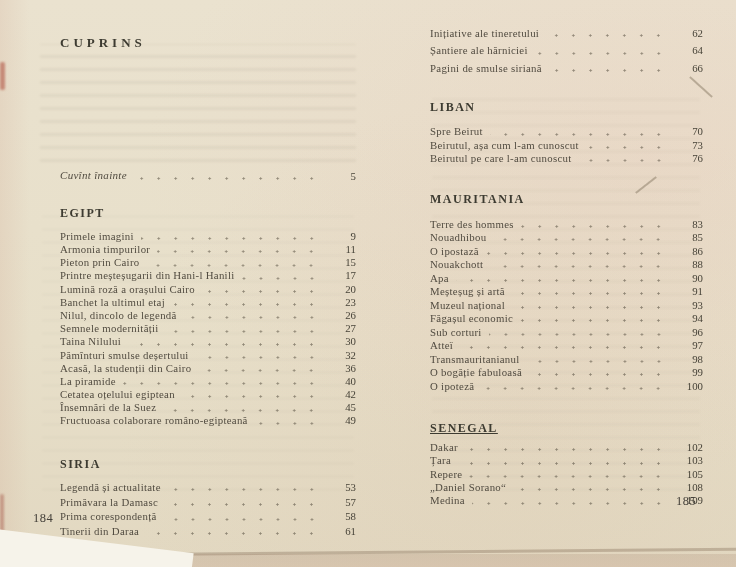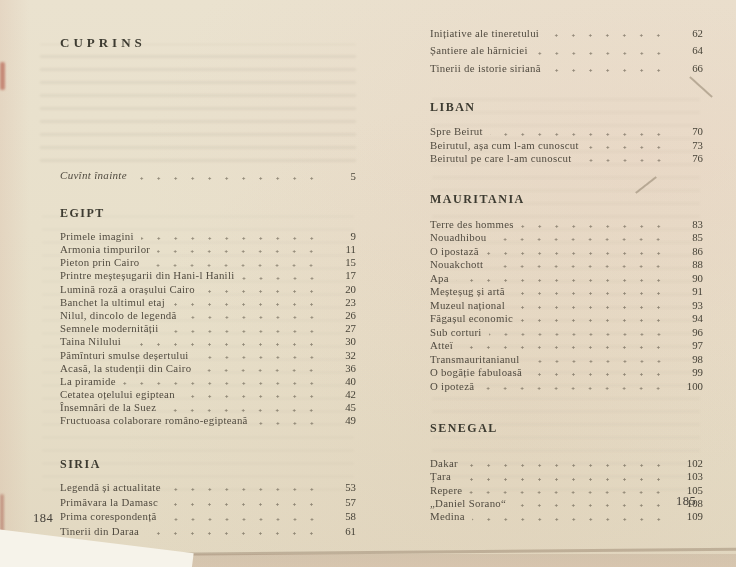--- a/index.html
+++ b/index.html
@@ -50,21 +50,21 @@
   #left-sections > div:nth-of-type(1) h3{margin-top:24px;margin-bottom:8px;}
   #left-sections > div:nth-of-type(1) .toc-row{height:13.2px;}
   #left-sections > div:nth-of-type(2) h3{margin-top:30px;margin-bottom:7px;}
   #left-sections > div:nth-of-type(2) .toc-row{height:14.6px;}
   
   .cont .toc-row{height:17.4px;}
   #right-sections > div:nth-of-type(1) h3{margin-top:26px;margin-bottom:9px;}
   #right-sections > div:nth-of-type(1) .toc-row{height:13.4px;}
   #right-sections > div:nth-of-type(2) h3{margin-top:28px;margin-bottom:9px;}
   #right-sections > div:nth-of-type(2) .toc-row{height:13.5px;}
-  #right-sections > div:nth-of-type(3) h3{margin-top:29px;margin-bottom:20px;}
+  #right-sections > div:nth-of-type(3) h3{margin-top:29px;margin-bottom:4px;text-decoration:underline;}
   #right-sections > div:nth-of-type(3) .toc-row{height:13.4px;}
   .folio{position:absolute;font-size:12.5px;letter-spacing:.5px;color:#45413a;}
   .folio-left{left:33px;top:511px;}
   .folio-right{left:676px;top:494px;text-align:center;}
 </style>
 </head>
 <body>
 
 <div class="scan">
 
@@ -204,21 +204,21 @@
           <span class="t">Inițiative ale tineretului</span>
           <span class="leader"></span>
           <span class="p">62</span>
         </div>
         <div class="toc-row">
           <span class="t">Șantiere ale hărniciei</span>
           <span class="leader"></span>
           <span class="p">64</span>
         </div>
         <div class="toc-row">
-          <span class="t">Tinerii de istorie siriană</span>
+          <span class="t">Pagini de smulse siriană</span>
           <span class="leader"></span>
           <span class="p">66</span>
         </div>
       </div>
 
     <div id="right-sections">
 
     <div class="section">
           <h3 class="sec-title">LIBAN</h3>
           <div class="entries">

